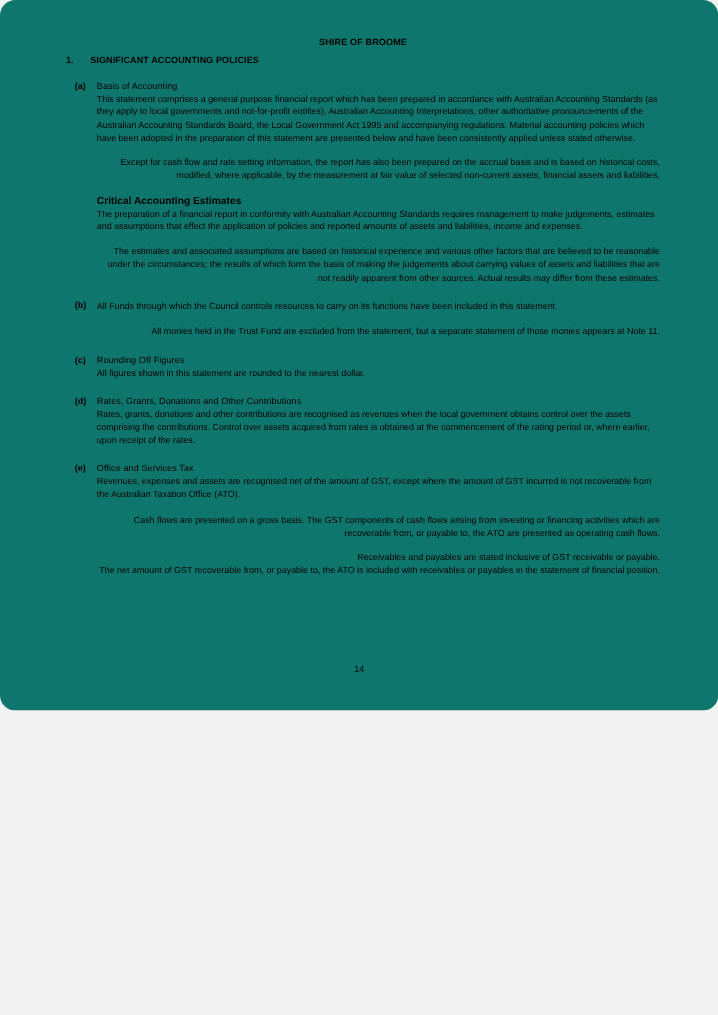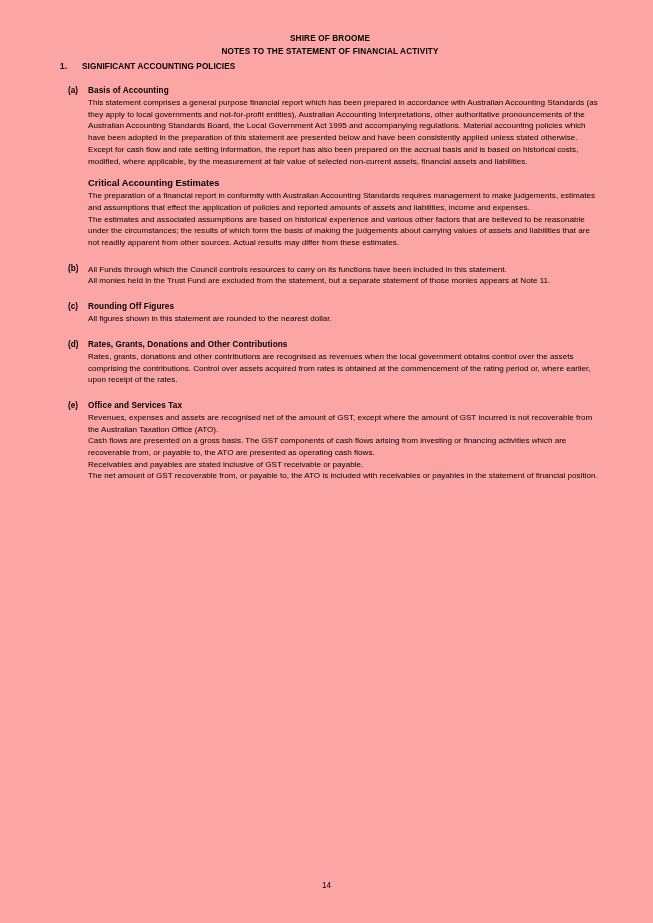--- a/index.html
+++ b/index.html
@@ -5,26 +5,27 @@
   html, body {
     margin: 0;
     padding: 0;
     background: #f2f2f2;
   }
   body {
     font-family: "Liberation Sans", sans-serif;
   }
   .page {
     width: 653px;
-    height: 923px;
-    background: #fca5a5;
+    height: 646px;
+    background: #0f766e;
     position: relative;
     margin: 0 auto;
     box-sizing: border-box;
     overflow: hidden;
+    border-radius: 14px;
   }
   .content {
     position: absolute;
     left: 60px;
     top: 33px;
     width: 540px;
   }
   .doc-header {
     text-align: center;
     font-weight: bold;
@@ -51,58 +52,59 @@
     padding-left: 28px;
   }
   .policy .marker {
     position: absolute;
     left: 8px;
     top: 0;
     font-size: 8.2px;
     font-weight: bold;
   }
   .policy-heading {
-    font-weight: bold;
+    font-weight: normal;
     font-size: 8.2px;
     margin-bottom: 2px;
     letter-spacing: 0.1px;
   }
   .sub-heading {
     font-weight: bold;
     font-size: 9.3px;
     margin-top: 11px;
     margin-bottom: 2px;
   }
   p.body-text {
     font-size: 8.1px;
     line-height: 11.7px;
     margin: 0 0 0 0;
     text-align: left;
     color: #000;
   }
   p.body-text + p.body-text {
+    margin-top: 11px;
+    text-align: right;
   }
   .page-number {
     position: absolute;
     bottom: 33px;
     left: 0;
     right: 0;
     text-align: center;
     font-size: 8.2px;
   }
 </style>
 </head>
 <body>
 
 <div class="page">
   <div class="content">
 
     <div class="doc-header">
       <div>SHIRE OF BROOME</div>
-      <div>NOTES TO THE STATEMENT OF FINANCIAL ACTIVITY</div>
     </div>
 
     <div class="section-title">
       <span class="num">1.</span><span>SIGNIFICANT ACCOUNTING POLICIES</span>
     </div>
 
     <div class="policy">
       <span class="marker">(a)</span>
       <div class="policy-heading">Basis of Accounting</div>
       <p class="body-text">This statement comprises a general purpose financial report which has been prepared in accordance with Australian Accounting Standards (as they apply to local governments and not-for-profit entities), Australian Accounting Interpretations, other authoritative pronouncements of the Australian Accounting Standards Board, the Local Government Act 1995 and accompanying regulations. Material accounting policies which have been adopted in the preparation of this statement are presented below and have been consistently applied unless stated otherwise.</p>

